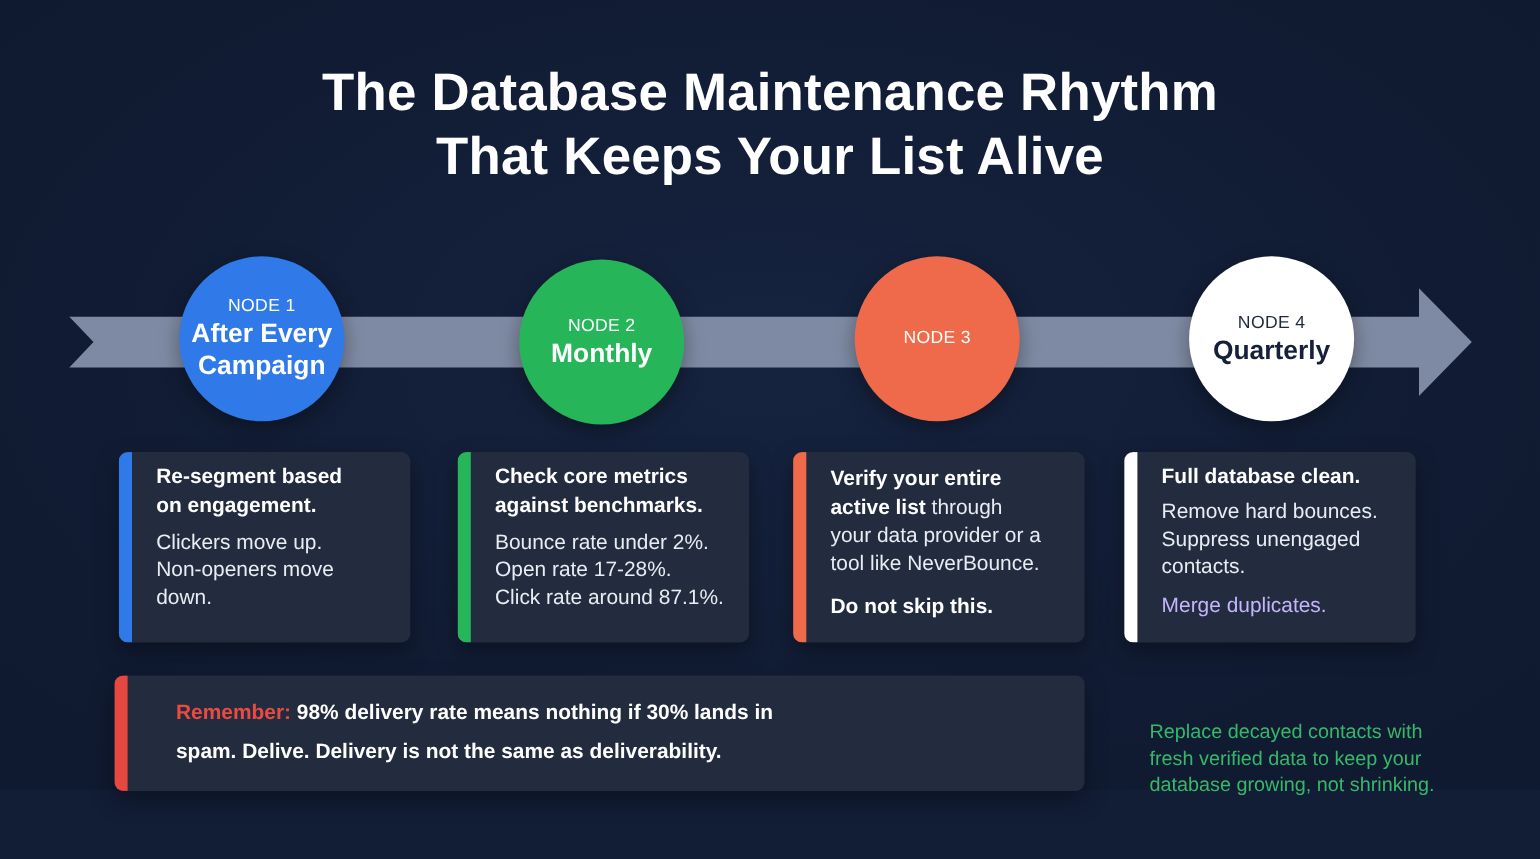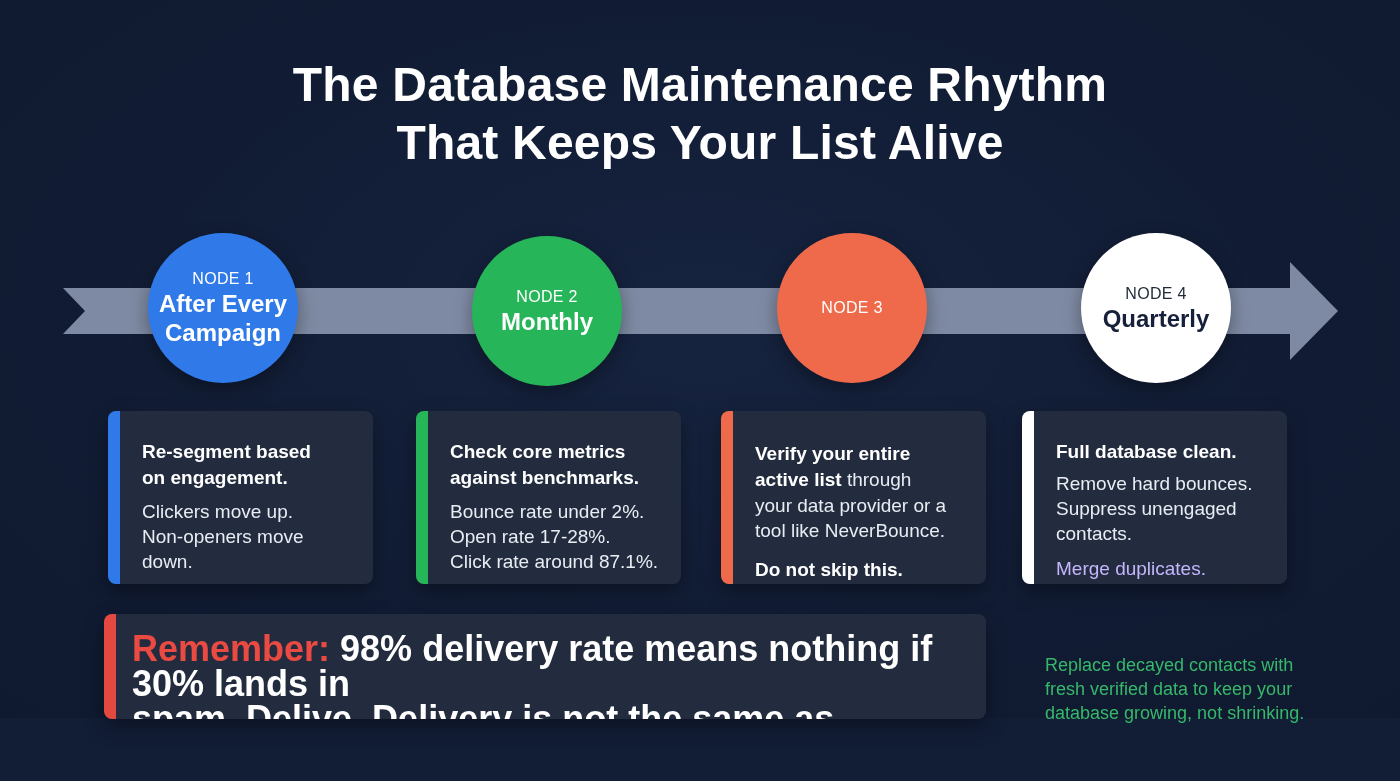--- a/index.html
+++ b/index.html
@@ -26,31 +26,31 @@
       position: absolute; width: 150px; height: 150px; border-radius: 50%;
       display: flex; flex-direction: column; align-items: center; justify-content: center;
       text-align: center; box-shadow: 0 6px 18px rgba(0,0,0,0.35);
     }
     .node .node-num {
       font-size: 16px; font-weight: 400; letter-spacing: 0.3px; line-height: 20px;
     }
     .node .node-label {
       font-size: 24px; font-weight: 700; line-height: 29px;
     }
-    .node-1 { left: 148px; top: 233px; background: #2f7ae8; color: #fff; }
+    .node-1 { left: 163px; top: 233px; background: #2f7ae8; color: #fff; }
     .node-2 { left: 472px; top: 236px; background: #27b559; color: #fff; }
     .node-3 { left: 777px; top: 233px; background: #ee6a4a; color: #fff; }
     .node-4 { left: 1081px; top: 233px; background: #ffffff; color: #16203a; }
     .node-4 .node-num { color: #1f2937; }
 
     .card {
       position: absolute; top: 411px; width: 265px; height: 173px;
       background: #232c3e; border-radius: 8px; overflow: hidden;
       box-shadow: 0 8px 20px rgba(0,0,0,0.35);
-      padding: 28px 20px 0 34px;
+      padding: 10px 20px 0 34px;
     }
     .card .accent {
       position: absolute; left: 0; top: 0; bottom: 0; width: 12px;
     }
     .card .heading {
       font-size: 19px; font-weight: 700; line-height: 26px; color: #ffffff;
     }
     .card .body {
       font-size: 19px; font-weight: 400; line-height: 25px; color: #e8ecf3;
       margin-top: 8px;
@@ -69,21 +69,21 @@
     .reminder {
       position: absolute; left: 104px; top: 614px; width: 882px; height: 105px;
       background: #232c3e; border-radius: 8px; overflow: hidden;
       box-shadow: 0 8px 20px rgba(0,0,0,0.35);
       padding: 17px 20px 0 28px;
     }
     .reminder .accent {
       position: absolute; left: 0; top: 0; bottom: 0; width: 12px; background: #e5483f;
     }
     .reminder .text {
-      font-size: 36px; font-weight: 700; line-height: 35px; color: #ffffff;
+      font-size: 19px; font-weight: 700; line-height: 35px; color: #ffffff; margin-left: 28px;
     }
     .reminder .label { color: #ea4a42; }
 
     .footnote {
       position: absolute; left: 1045px; top: 653px; width: 310px;
       font-size: 18px; line-height: 24px; color: #36b86a; font-weight: 400;
     }
   </style>
 </head>
 <body>

